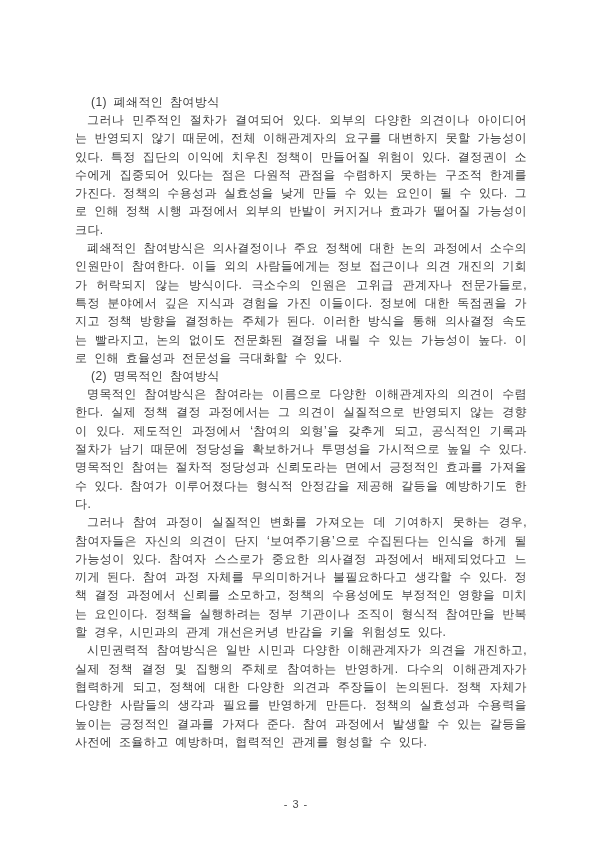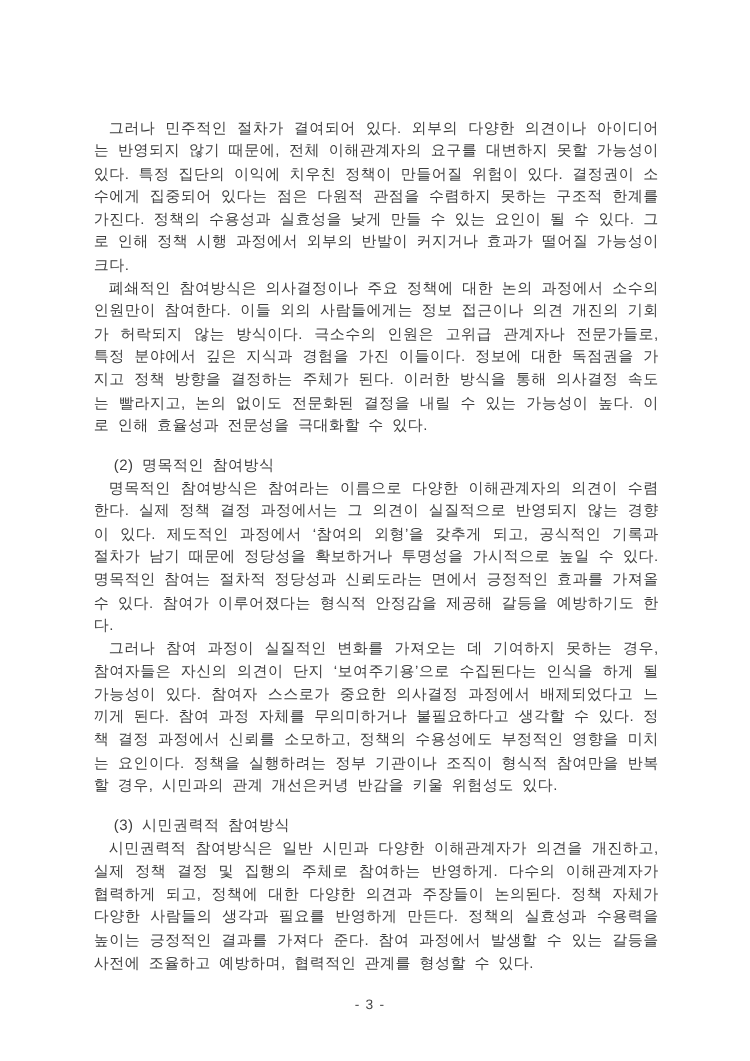--- a/index.html
+++ b/index.html
@@ -16,21 +16,21 @@
     font-family: "Liberation Sans", "DejaVu Sans", sans-serif;
     color: #3e3e3e;
   }
   .content {
     position: absolute;
     left: 75px;
     top: 93px;
     width: 452px;
   }
   .section { margin: 0; }
-  .section + .section { margin-top: 14px; }
+  .section + .section { }
   .section-heading {
     font-size: 12px;
     line-height: 18px;
     font-weight: normal;
     margin: 0 0 0 0;
     padding-left: 16px;
     letter-spacing: 0.4px;
     word-spacing: 3px;
   }
   .body-para {
@@ -54,31 +54,31 @@
     color: #4a4a4a;
   }
 </style>
 </head>
 <body>
 
 <div class="page">
   <div class="content">
 
     <div class="section">
+      <h2 class="section-heading">(1) 폐쇄적인 참여방식</h2>
       <p class="body-para">그러나 민주적인 절차가 결여되어 있다. 외부의 다양한 의견이나 아이디어는 반영되지 않기 때문에, 전체 이해관계자의 요구를 대변하지 못할 가능성이 있다. 특정 집단의 이익에 치우친 정책이 만들어질 위험이 있다. 결정권이 소수에게 집중되어 있다는 점은 다원적 관점을 수렴하지 못하는 구조적 한계를 가진다. 정책의 수용성과 실효성을 낮게 만들 수 있는 요인이 될 수 있다. 그로 인해 정책 시행 과정에서 외부의 반발이 커지거나 효과가 떨어질 가능성이 크다.</p>
       <p class="body-para">폐쇄적인 참여방식은 의사결정이나 주요 정책에 대한 논의 과정에서 소수의 인원만이 참여한다. 이들 외의 사람들에게는 정보 접근이나 의견 개진의 기회가 허락되지 않는 방식이다. 극소수의 인원은 고위급 관계자나 전문가들로, 특정 분야에서 깊은 지식과 경험을 가진 이들이다. 정보에 대한 독점권을 가지고 정책 방향을 결정하는 주체가 된다. 이러한 방식을 통해 의사결정 속도는 빨라지고, 논의 없이도 전문화된 결정을 내릴 수 있는 가능성이 높다. 이로 인해 효율성과 전문성을 극대화할 수 있다.</p>
     </div>
 
     <div class="section">
       <h2 class="section-heading">(2) 명목적인 참여방식</h2>
       <p class="body-para">명목적인 참여방식은 참여라는 이름으로 다양한 이해관계자의 의견이 수렴한다. 실제 정책 결정 과정에서는 그 의견이 실질적으로 반영되지 않는 경향이 있다. 제도적인 과정에서 ‘참여의 외형’을 갖추게 되고, 공식적인 기록과 절차가 남기 때문에 정당성을 확보하거나 투명성을 가시적으로 높일 수 있다. 명목적인 참여는 절차적 정당성과 신뢰도라는 면에서 긍정적인 효과를 가져올 수 있다. 참여가 이루어졌다는 형식적 안정감을 제공해 갈등을 예방하기도 한다.</p>
       <p class="body-para">그러나 참여 과정이 실질적인 변화를 가져오는 데 기여하지 못하는 경우, 참여자들은 자신의 의견이 단지 ‘보여주기용’으로 수집된다는 인식을 하게 될 가능성이 있다. 참여자 스스로가 중요한 의사결정 과정에서 배제되었다고 느끼게 된다. 참여 과정 자체를 무의미하거나 불필요하다고 생각할 수 있다. 정책 결정 과정에서 신뢰를 소모하고, 정책의 수용성에도 부정적인 영향을 미치는 요인이다. 정책을 실행하려는 정부 기관이나 조직이 형식적 참여만을 반복할 경우, 시민과의 관계 개선은커녕 반감을 키울 위험성도 있다.</p>
     </div>
 
     <div class="section">
-      <h2 class="section-heading">(3) 시민권력적 참여방식</h2>
       <p class="body-para">시민권력적 참여방식은 일반 시민과 다양한 이해관계자가 의견을 개진하고, 실제 정책 결정 및 집행의 주체로 참여하는 반영하게. 다수의 이해관계자가 협력하게 되고, 정책에 대한 다양한 의견과 주장들이 논의된다. 정책 자체가 다양한 사람들의 생각과 필요를 반영하게 만든다. 정책의 실효성과 수용력을 높이는 긍정적인 결과를 가져다 준다. 참여 과정에서 발생할 수 있는 갈등을 사전에 조율하고 예방하며, 협력적인 관계를 형성할 수 있다.</p>
     </div>
 
   </div>
 
   <div class="page-number">- 3 -</div>
 </div>
 
 </body></html>

